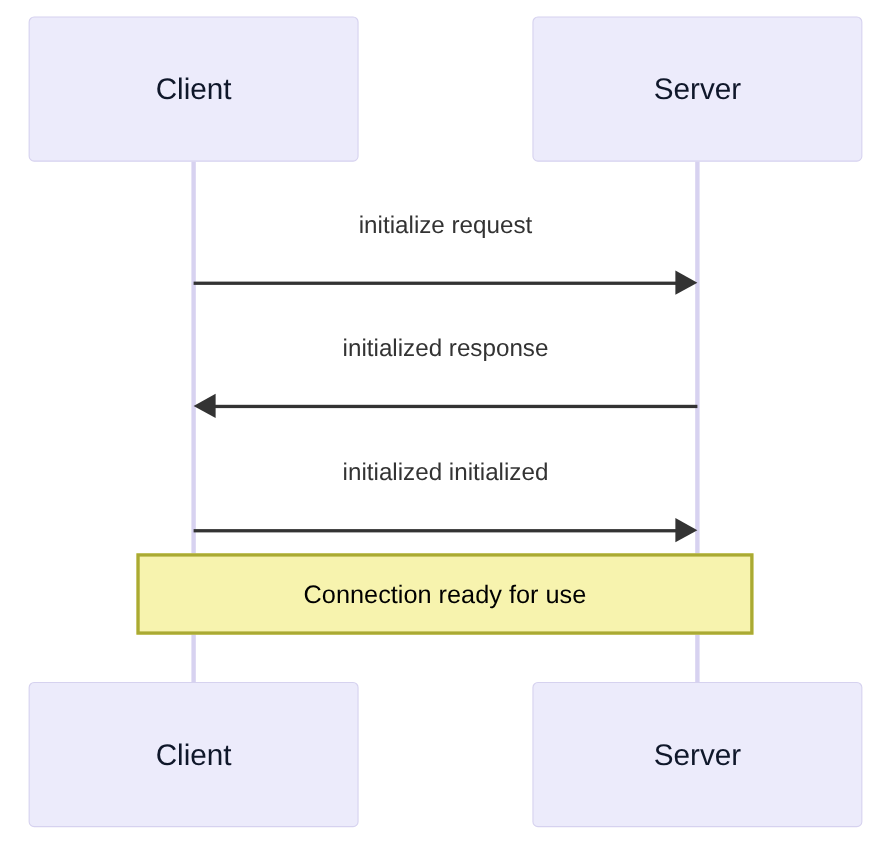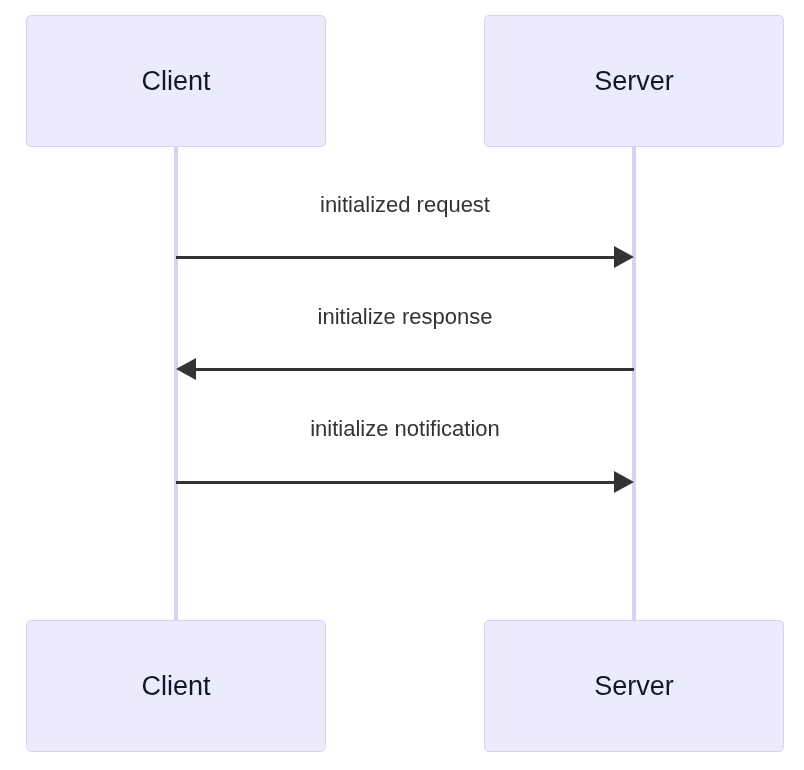--- a/index.html
+++ b/index.html
@@ -104,37 +104,40 @@
   <div class="lifeline" style="left:632px; top:147px; height:473px;"></div>
 
   <div class="actor-box" style="left:26px; top:15px; width:300px; height:132px;">
     <span class="actor-label">Client</span>
   </div>
   <div class="actor-box" style="left:484px; top:15px; width:300px; height:132px;">
     <span class="actor-label">Server</span>
   </div>
 
   <div class="msg">
-    <div class="msg-label" style="left:176px; top:194px; width:458px;">initialized request</div>
+    <div class="msg-label" style="left:176px; top:194px; width:458px;">initialize request</div>
     <div class="msg-line" style="left:176px; top:256px; width:440px;"></div>
     <div class="arrowhead right" style="left:614px; top:246px;"></div>
   </div>
 
   <div class="msg">
-    <div class="msg-label" style="left:176px; top:306px; width:458px;">initialize response</div>
+    <div class="msg-label" style="left:176px; top:306px; width:458px;">initialized response</div>
     <div class="msg-line" style="left:194px; top:368px; width:440px;"></div>
     <div class="arrowhead left" style="left:176px; top:358px;"></div>
   </div>
 
   <div class="msg">
-    <div class="msg-label" style="left:176px; top:418px; width:458px;">initialize notification</div>
+    <div class="msg-label" style="left:176px; top:418px; width:458px;">initialized initialized</div>
     <div class="msg-line" style="left:176px; top:481px; width:440px;"></div>
     <div class="arrowhead right" style="left:614px; top:471px;"></div>
   </div>
 
+  <div class="note-box" style="left:124px; top:503px; width:561px; height:74px;">
+    <span class="note-label">Connection ready for use</span>
+  </div>
 
   <div class="actor-box" style="left:26px; top:620px; width:300px; height:132px;">
     <span class="actor-label">Client</span>
   </div>
   <div class="actor-box" style="left:484px; top:620px; width:300px; height:132px;">
     <span class="actor-label">Server</span>
   </div>
 
 </div>
 

